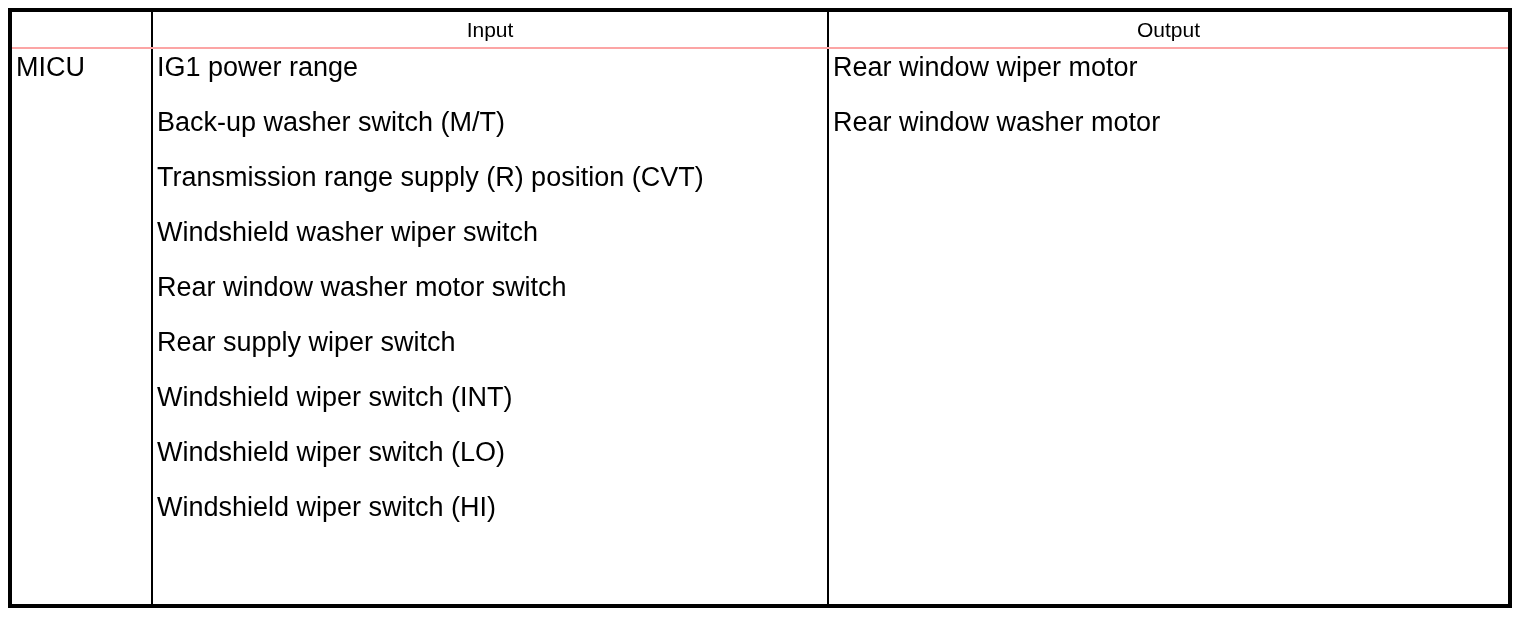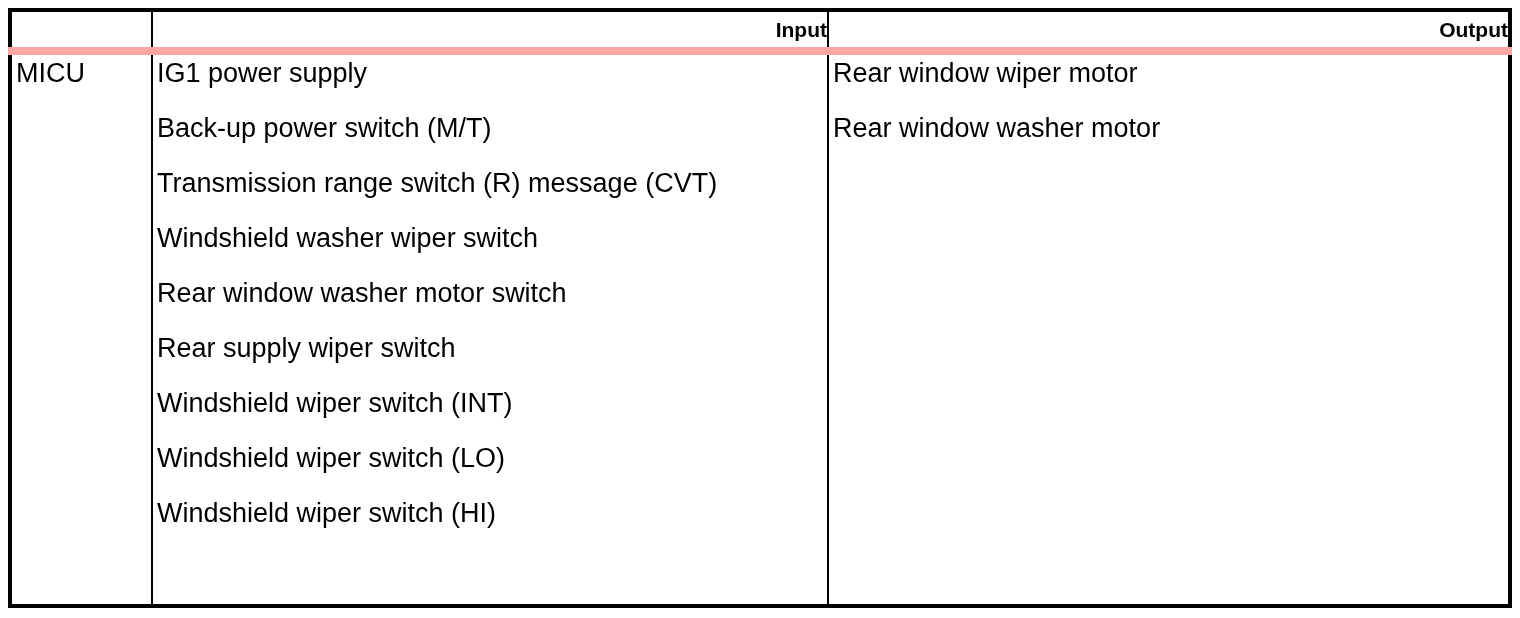--- a/index.html
+++ b/index.html
@@ -28,24 +28,24 @@
   .io-table th,
   .io-table td {
     border-left: 2px solid #000000;
     border-right: 2px solid #000000;
     vertical-align: top;
     padding: 0;
     overflow: hidden;
   }
   .io-table thead th {
     height: 31px;
-    border-bottom: 8px solid #fca5a5;
+    border-bottom: 2px solid #fca5a5;
     font-size: 21px;
-    font-weight: bold;
-    text-align: right;
+    font-weight: normal;
+    text-align: center;
     vertical-align: middle;
     padding: 2px 0 2px 0;
   }
   .io-table tbody tr.row-micu td  { height: 475px; }
   .io-table tbody tr.row-bcan td  { height: 84px; border-top: 2px solid #000000; }
 
   .cell-pad {
     padding: 7px 4px 0 4px;
     font-size: 27px;
   }
@@ -78,23 +78,23 @@
   </thead>
   <tbody>
     <tr class="row-micu">
       <td>
         <div class="cell-pad">
           <div class="row-label">MICU</div>
         </div>
       </td>
       <td>
         <div class="cell-pad">
-          <div class="io-item">IG1 power supply</div>
-          <div class="io-item">Back-up power switch (M/T)</div>
-          <div class="io-item">Transmission range switch (R) message (CVT)</div>
+          <div class="io-item">IG1 power range</div>
+          <div class="io-item">Back-up washer switch (M/T)</div>
+          <div class="io-item">Transmission range supply (R) position (CVT)</div>
           <div class="io-item">Windshield washer wiper switch</div>
           <div class="io-item">Rear window washer motor switch</div>
           <div class="io-item">Rear supply wiper switch</div>
           <div class="io-item">Windshield wiper switch (INT)</div>
           <div class="io-item">Windshield wiper switch (LO)</div>
           <div class="io-item">Windshield wiper switch (HI)</div>
         </div>
       </td>
       <td>
         <div class="cell-pad">

